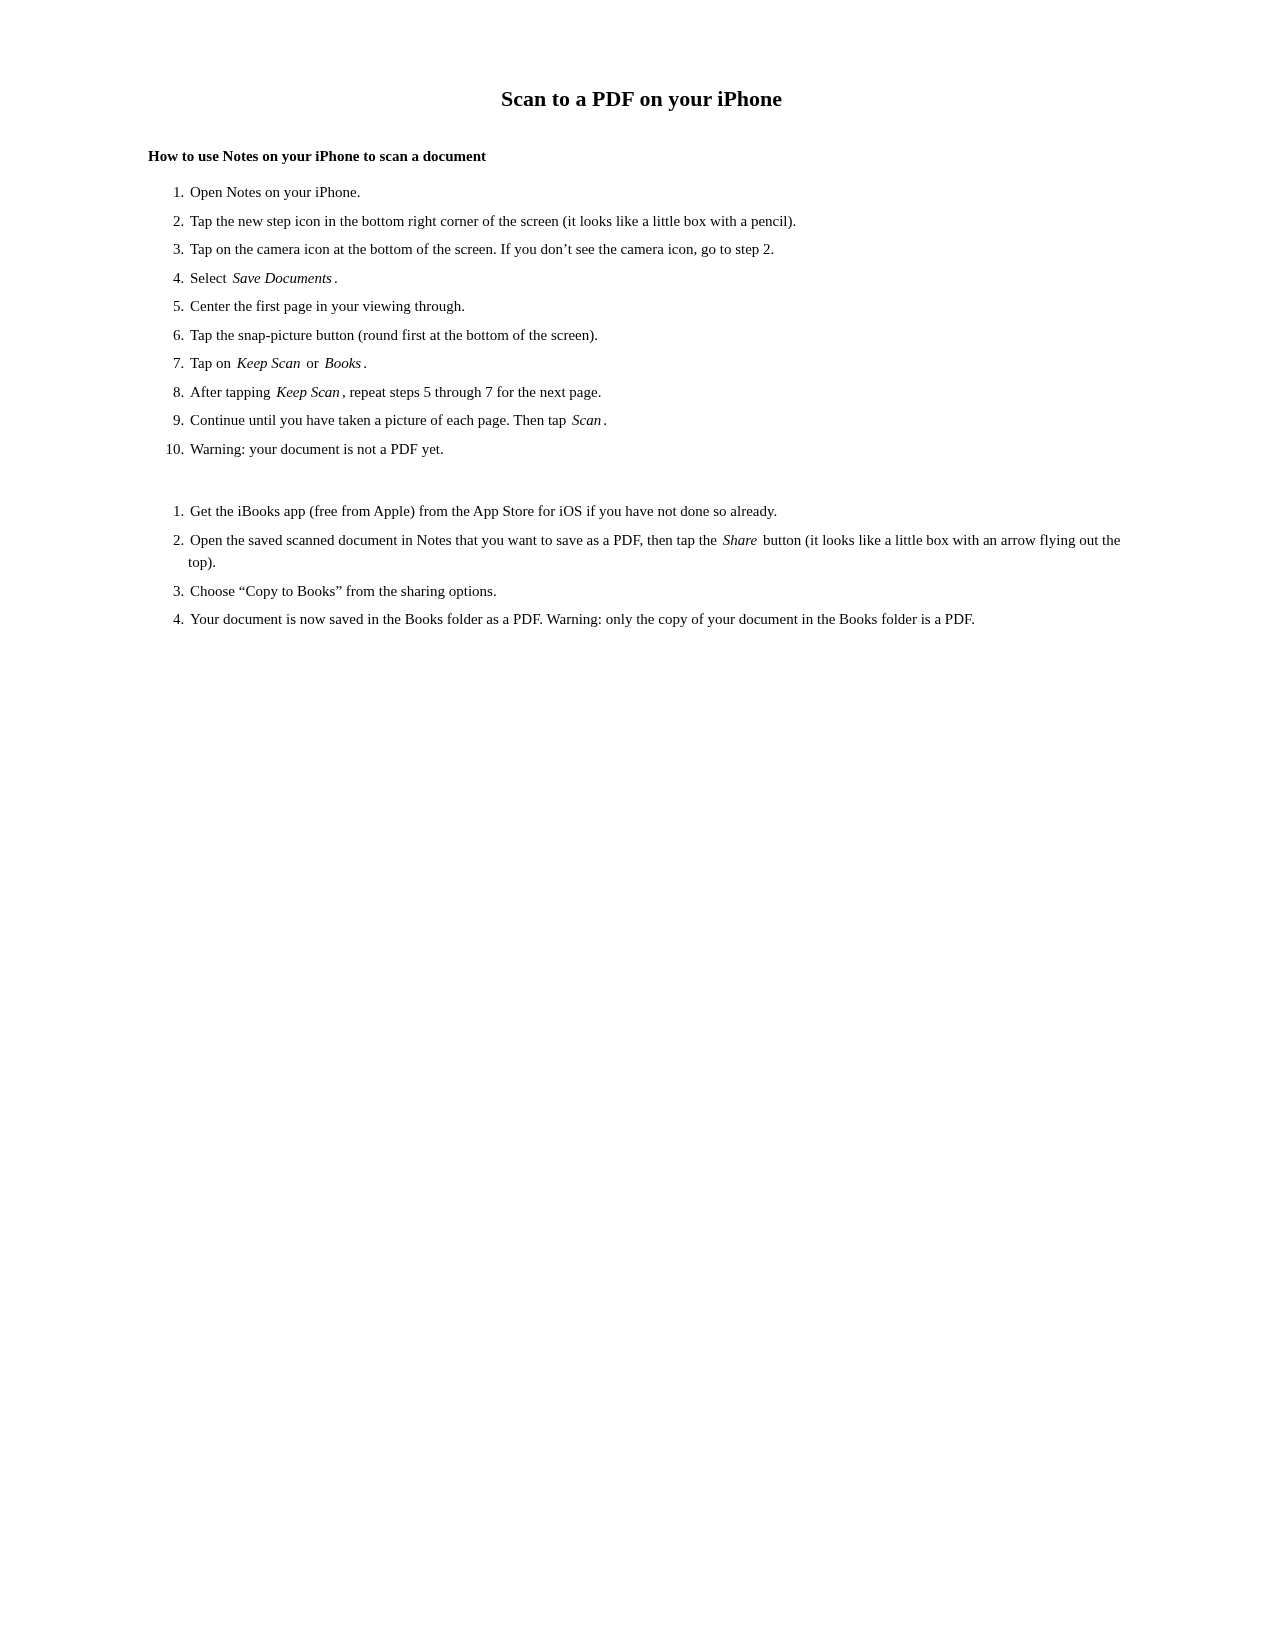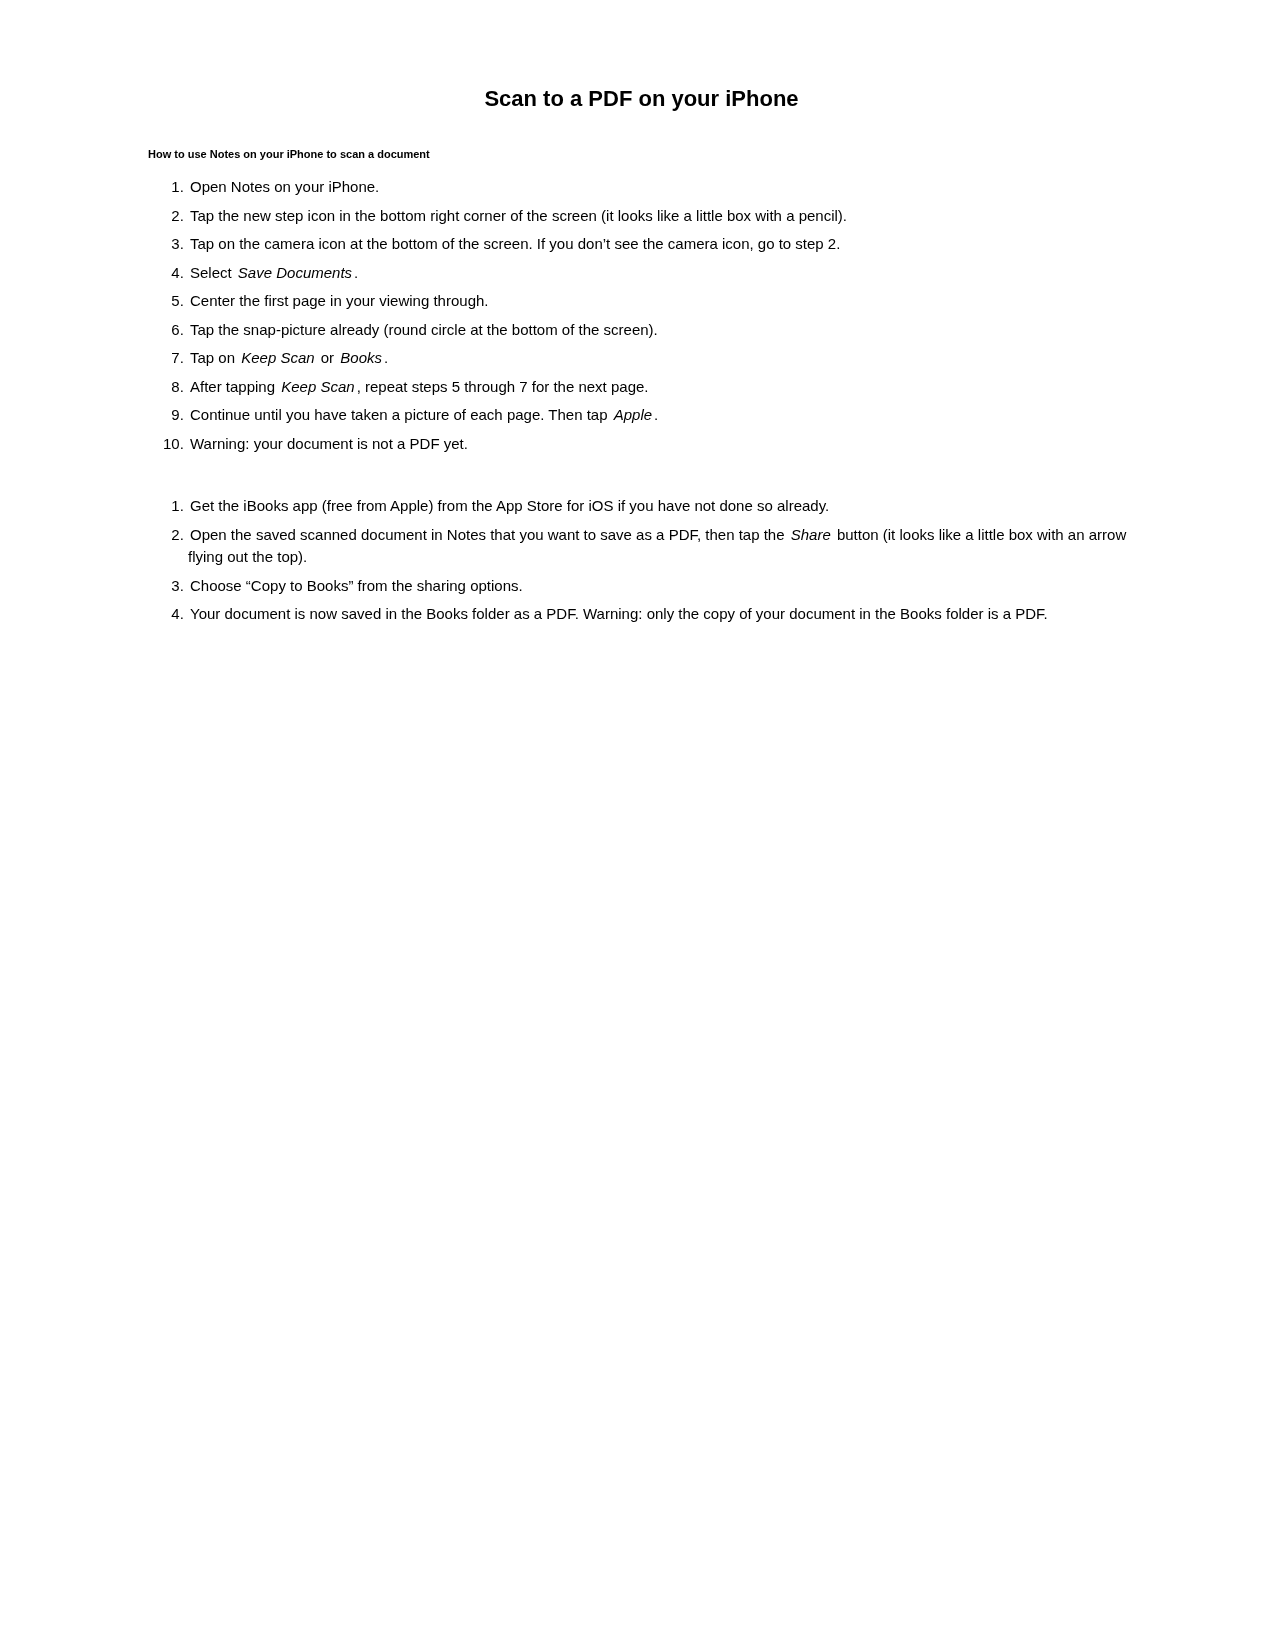--- a/index.html
+++ b/index.html
@@ -1,39 +1,40 @@
 <!DOCTYPE html>
 <html><head>
   <meta charset="utf-8">
   <style>
     * {
       margin: 2px;
       padding: 0;
       box-sizing: border-box;
+      font-family: Liberation Serif, serif;
     }
 
     body {
       background: #ffffff;
       font-family: Arial, Helvetica, sans-serif;
       font-size: 15px;
       color: #000000;
       width: 1275px;
       min-height: 1650px;
       padding: 80px 140px;
     }
 
     .page-title {
       text-align: center;
       font-size: 22px;
       font-weight: bold;
       margin-bottom: 36px;
     }
 
     .section-heading {
-      font-size: 11px;
+      font-size: 15px;
       font-weight: bold;
       margin-bottom: 16px;
     }
 
     ol {
       margin-left: 40px;
       margin-bottom: 40px;
     }
 
     ol li {
@@ -57,27 +58,27 @@
     <li><span>Open Notes on your iPhone.</span></li>
 
     <li><span>Tap the new step icon in the bottom right corner of the screen (it looks like a little box with a pencil).</span></li>
 
     <li><span>Tap on the camera icon at the bottom of the screen. If you don’t see the camera icon, go to step 2.</span></li>
 
     <li><span>Select <em>Save Documents</em>.</span></li>
 
     <li><span>Center the first page in your viewing through.</span></li>
 
-    <li><span>Tap the snap-picture already (round circle at the bottom of the screen).</span></li>
+    <li><span>Tap the snap-picture button (round first at the bottom of the screen).</span></li>
 
     <li><span>Tap on <em>Keep Scan</em> or <em>Books</em>.</span></li>
 
     <li><span>After tapping <em>Keep Scan</em>, repeat steps 5 through 7 for the next page.</span></li>
 
-    <li><span>Continue until you have taken a picture of each page. Then tap <em>Apple</em>.</span></li>
+    <li><span>Continue until you have taken a picture of each page. Then tap <em>Scan</em>.</span></li>
 
     <li><span>Warning: your document is not a PDF yet.</span></li>
   </ol>
 </div>
 
 <div class="section">
   <ol>
 
     <li><span>Get the iBooks app (free from Apple) from the App Store for iOS if you have not done so already.</span></li>
 

